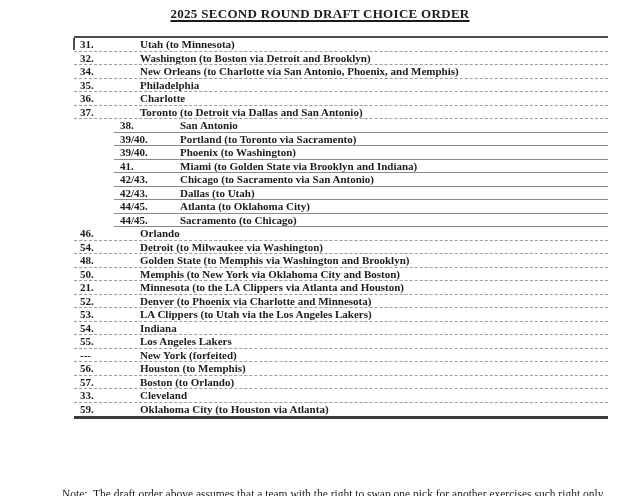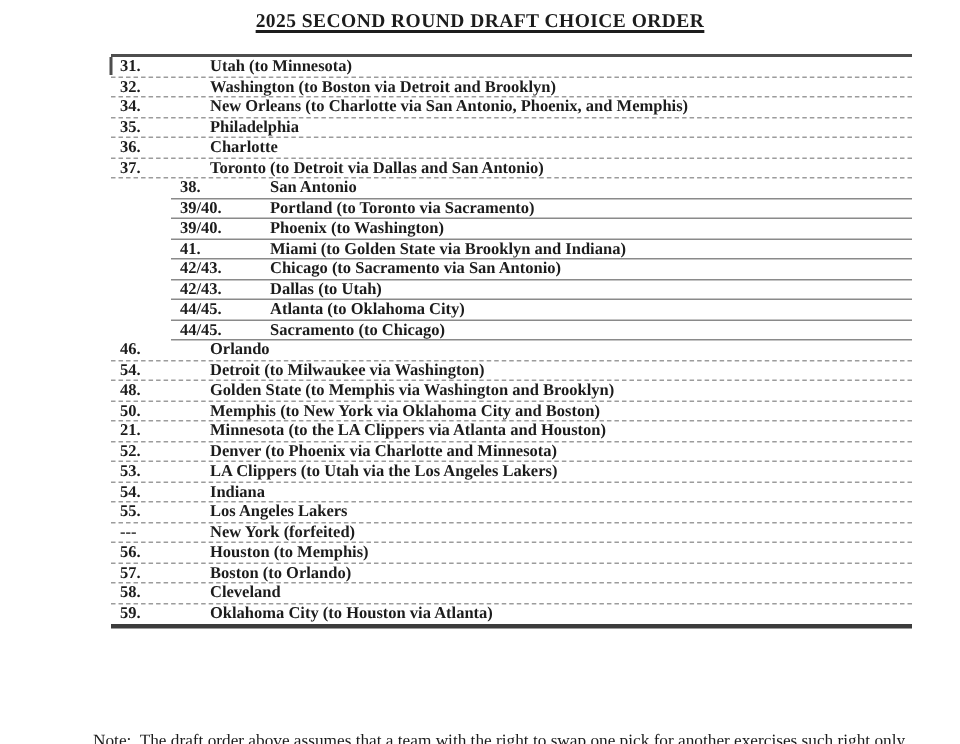--- a/index.html
+++ b/index.html
@@ -191,21 +191,21 @@
   </div>
         <div class="row">
     <span class="num">56.</span>
     <span class="team">Houston (to Memphis)</span>
   </div>
         <div class="row">
     <span class="num">57.</span>
     <span class="team">Boston (to Orlando)</span>
   </div>
         <div class="row">
-    <span class="num">58.</span>
+    <span class="num">33.</span>
     <span class="team">Cleveland</span>
   </div>
         <div class="row last">
     <span class="num">59.</span>
     <span class="team">Oklahoma City (to Houston via Atlanta)</span>
   </div>
       </div>
   </div>
 
   <div class="note">

